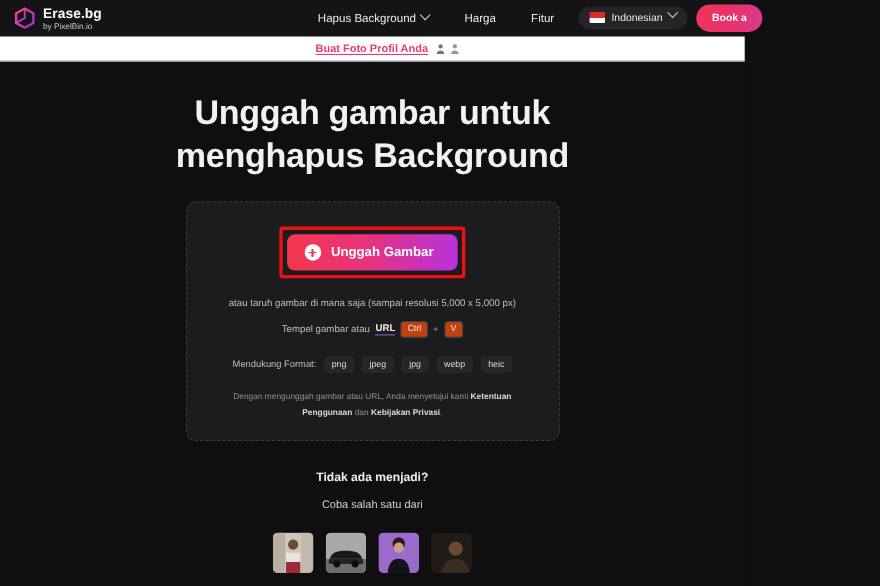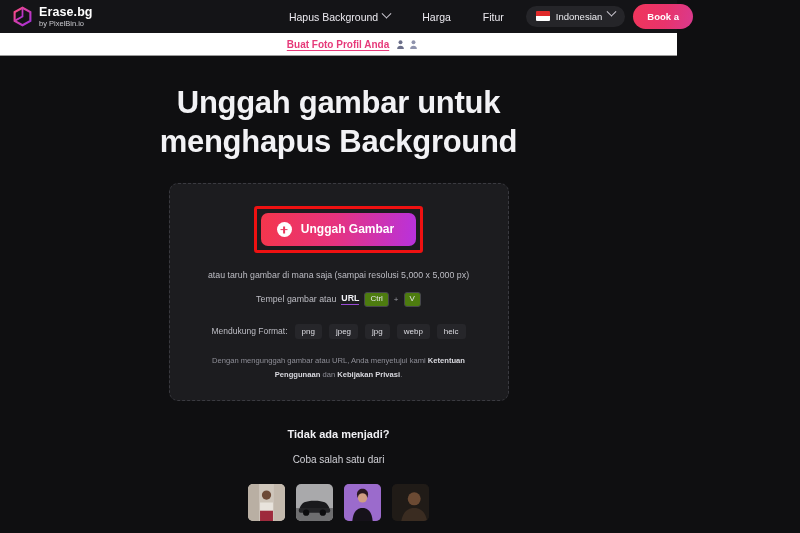--- a/index.html
+++ b/index.html
@@ -108,21 +108,21 @@
 
   .drop-hint {
     margin-top: 17px; font-size: 8.8px; color: #bdbdc4; text-align: center;
   }
   .paste-row {
     margin-top: 12px; display: flex; align-items: center; gap: 5px;
     font-size: 8.8px; color: #bdbdc4;
   }
   .url-link { color: #f0f0f4; font-weight: bold; border-bottom: 1.5px solid #9a4bd6; padding-bottom: 1px; }
   .key {
-    background: #4d7c0f; border: 1px solid #45454c; border-radius: 3px;
+    background: #c2410c; border: 1px solid #45454c; border-radius: 3px;
     padding: 2px 5px; font-size: 8px; color: #e4e4ea; line-height: 1.1;
   }
   .key-plus { font-size: 8px; color: #9b9ba3; }
 
   .fmt-row {
     margin-top: 17px; display: flex; align-items: center; gap: 7px;
     font-size: 8.5px; color: #bdbdc4;
   }
   .fmt-chip {
     background: #26262a; border-radius: 3px; padding: 3px 7px;

